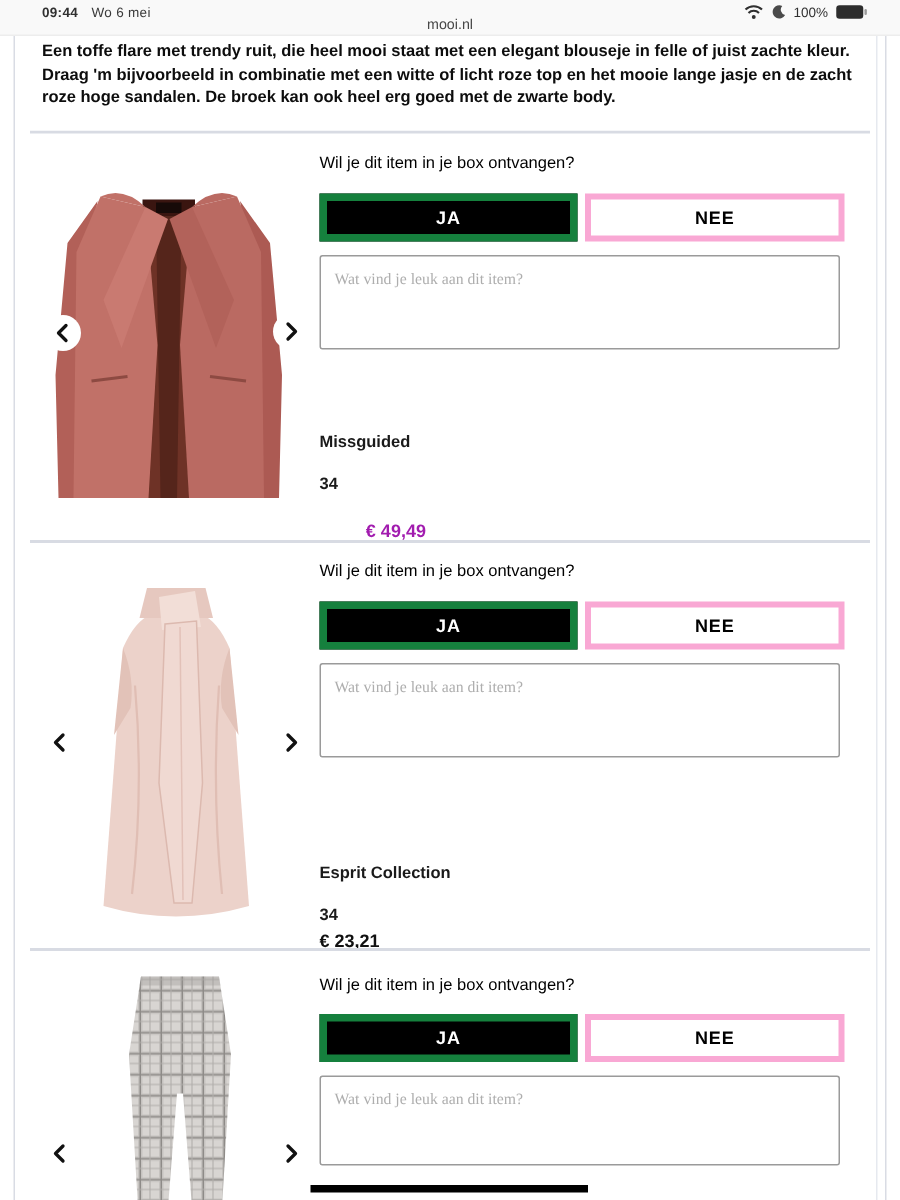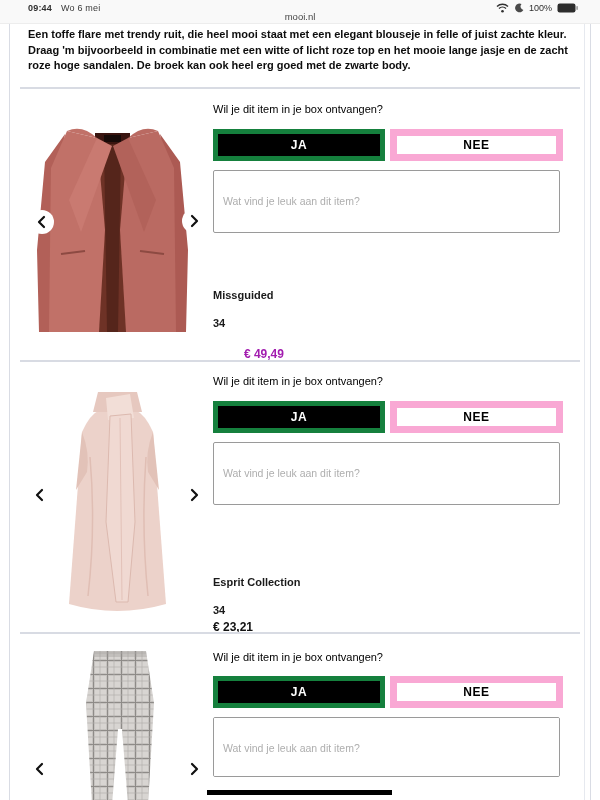--- a/index.html
+++ b/index.html
@@ -57,25 +57,25 @@
   .c1 .question { top:16px; }
   .c2 .question { top:15px; }
   .c3 .question { top:19px; }
   .btn-row { position:absolute; left:213px; height:32px; }
   .c1 .btn-row { top:42px; } .c2 .btn-row { top:41px; } .c3 .btn-row { top:44px; }
   .btn-yes, .btn-no {
     position:absolute; top:0; height:32px; font-family:inherit;
     font-size:12px; font-weight:700; letter-spacing:.6px; cursor:pointer;
   }
   .btn-yes { left:0; width:172px; background:#000; color:#fff; border:5px solid #15803d; }
-  .btn-no  { left:177px; width:173px; background:#fff; color:#000; border:7px solid #f9a8d4;text-align:center; }
+  .btn-no  { left:177px; width:173px; background:#fff; color:#000; border:4px solid #f9a8d4;text-align:center; }
   .feedback {
     position:absolute; left:213px; width:347px; resize:none;
-    border:1.5px solid #9a9a9a; border-radius:2px; padding:24px 9px;
-    font-family:Liberation Sans, sans-serif; font-size:10.5px; color:#333; background:#fff;
+    border:1.5px solid #9a9a9a; border-radius:2px; padding:10px 9px;
+    font-family:Liberation Serif, serif; font-size:10.5px; color:#333; background:#fff;
   }
   .feedback::placeholder { color:#aeaeae; }
   .c1 .feedback { top:83px; height:63px; }
   .c2 .feedback { top:82px; height:63px; }
   .c3 .feedback { top:85px; height:60px; }
   .details { position:absolute; left:213px; }
   .c1 .details { top:202px; } .c2 .details { top:216px; }
   .d-brand { font-size:11px; font-weight:700; color:#1a1a1a; }
   .d-size  { font-size:11px; color:#1a1a1a; margin-top:16px;font-weight:bold; }
   .d-price-red { font-size:12px; font-weight:700; color:#a21caf; margin-top:18px;text-align:center; }

